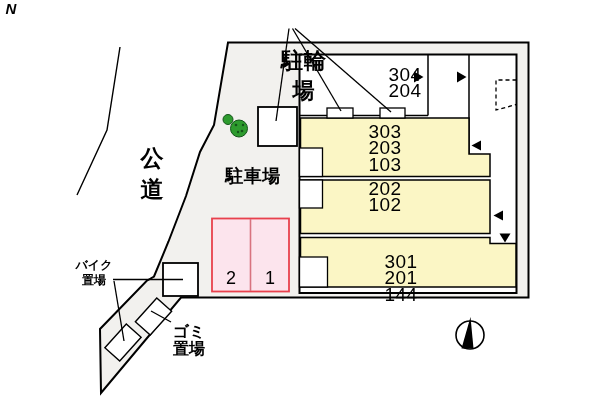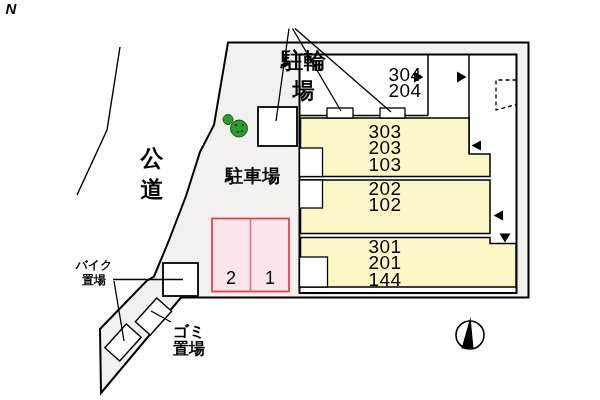--- a/index.html
+++ b/index.html
@@ -10,21 +10,21 @@
   .stage svg{position:absolute;left:0;top:0;}
   .lbl{position:absolute;text-align:center;font-weight:600;}
   .lbl span{display:block;}
   .units{position:absolute;text-align:center;font-size:19px;line-height:16.4px;letter-spacing:.5px;font-weight:400;}
   .units span{display:block;}
   .num{position:absolute;text-align:center;font-size:18px;font-weight:400;}
   #lbl-bicycle{left:270px;top:6px;width:68px;font-size:22px;letter-spacing:1px;margin-top:40px;}
   #units-top{left:384px;top:67px;width:42px;line-height:15.5px;}
   #units-b1{left:330px;top:124px;width:110px;}
   #units-b2{left:330px;top:181px;width:110px;}
-  #units-b3{left:330px;top:239px;width:110px;}
+  #units-b3{left:330px;top:254px;width:110px;padding-left:16px;}
   #lbl-road{left:131px;top:143px;width:42px;font-size:23px;}
   #lbl-parkinglot{left:222px;top:164px;width:62px;font-size:18px;letter-spacing:.5px;}
   #lbl-bike{left:64px;top:258px;width:60px;font-size:12px;line-height:14.5px;}
   #lbl-garbage{left:166px;top:324px;width:46px;font-size:16px;line-height:16.5px;}
   #space-2{left:221px;top:268px;width:20px;}
   #space-1{left:260px;top:268px;width:20px;}
   #lbl-north{left:459px;top:302px;width:22px;font-size:15px;font-style:italic;text-align:center;font-weight:600;}
 </style>
 </head>
 <body>

